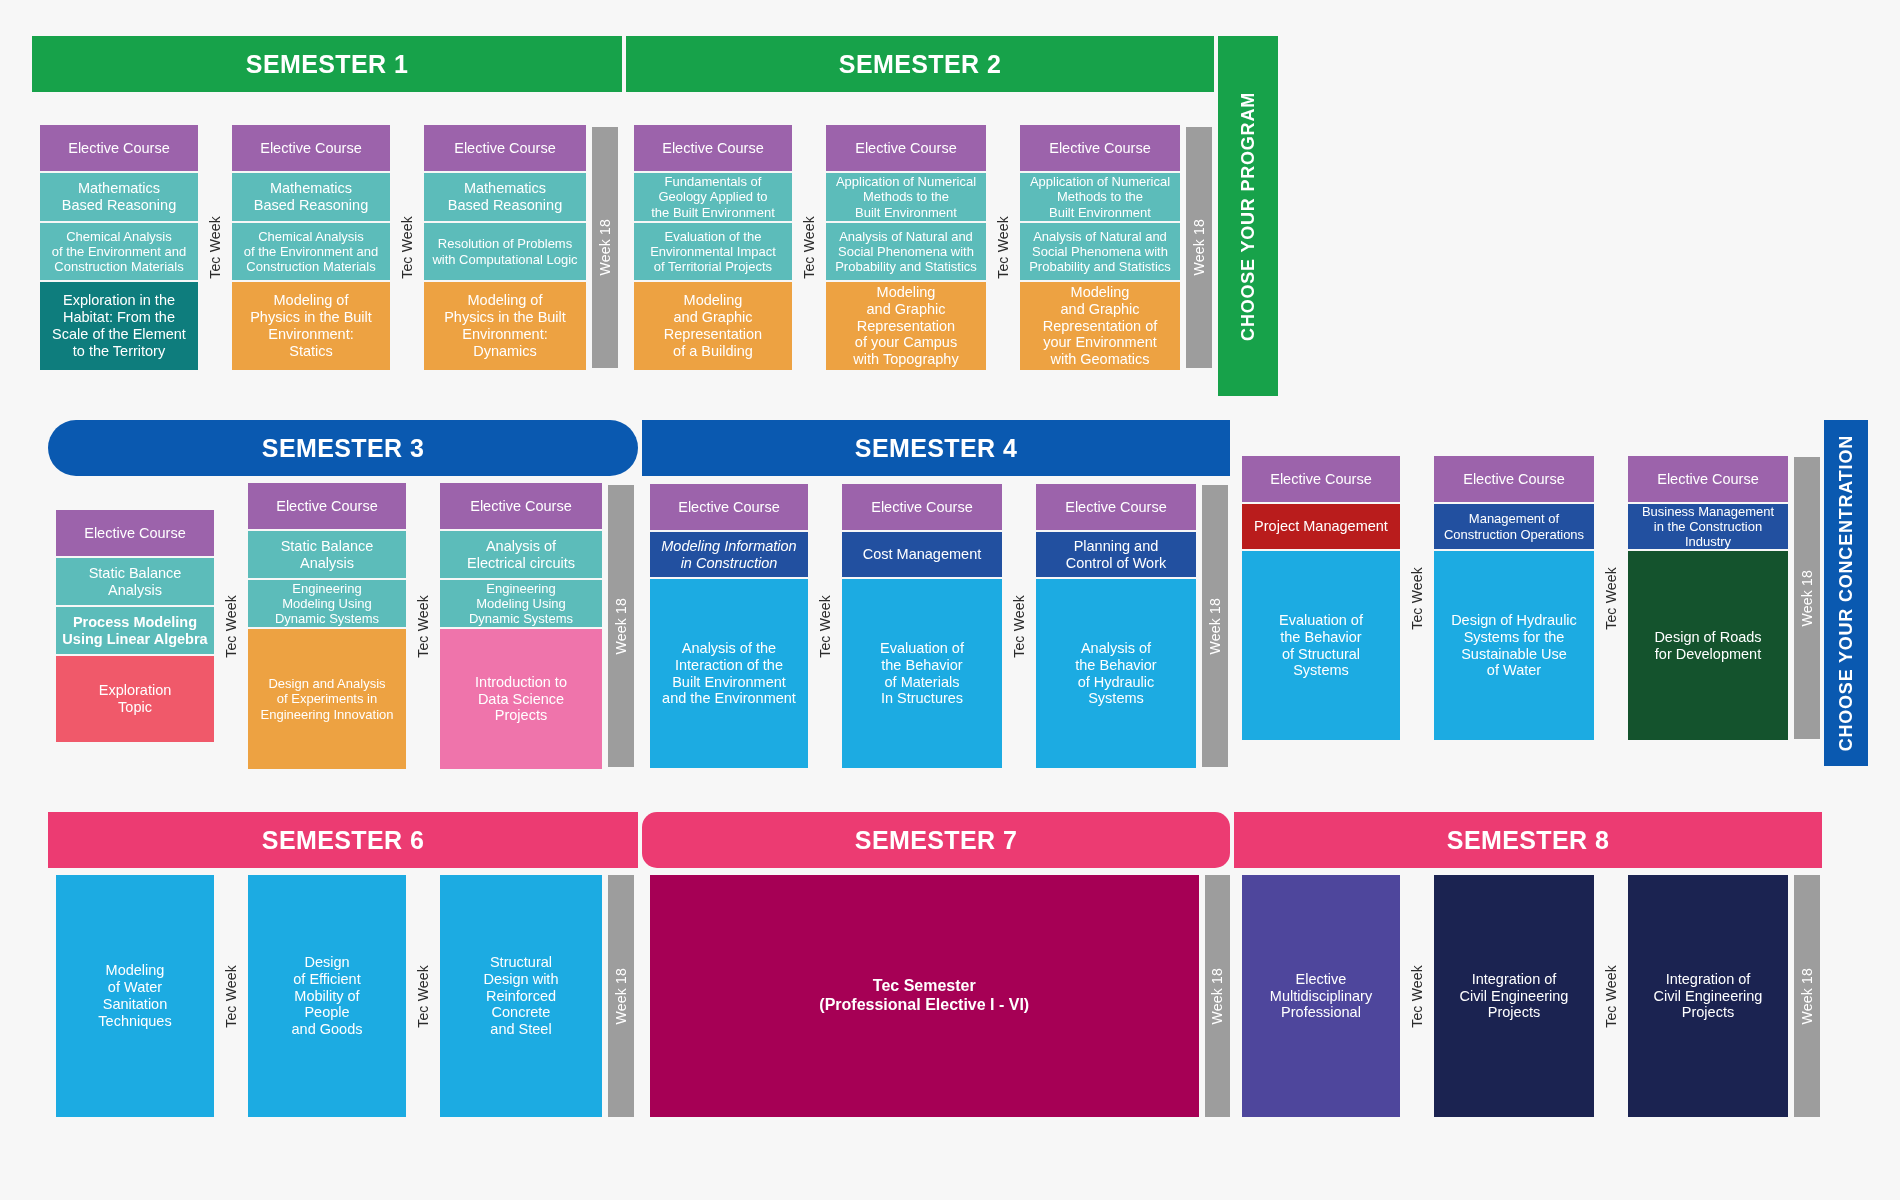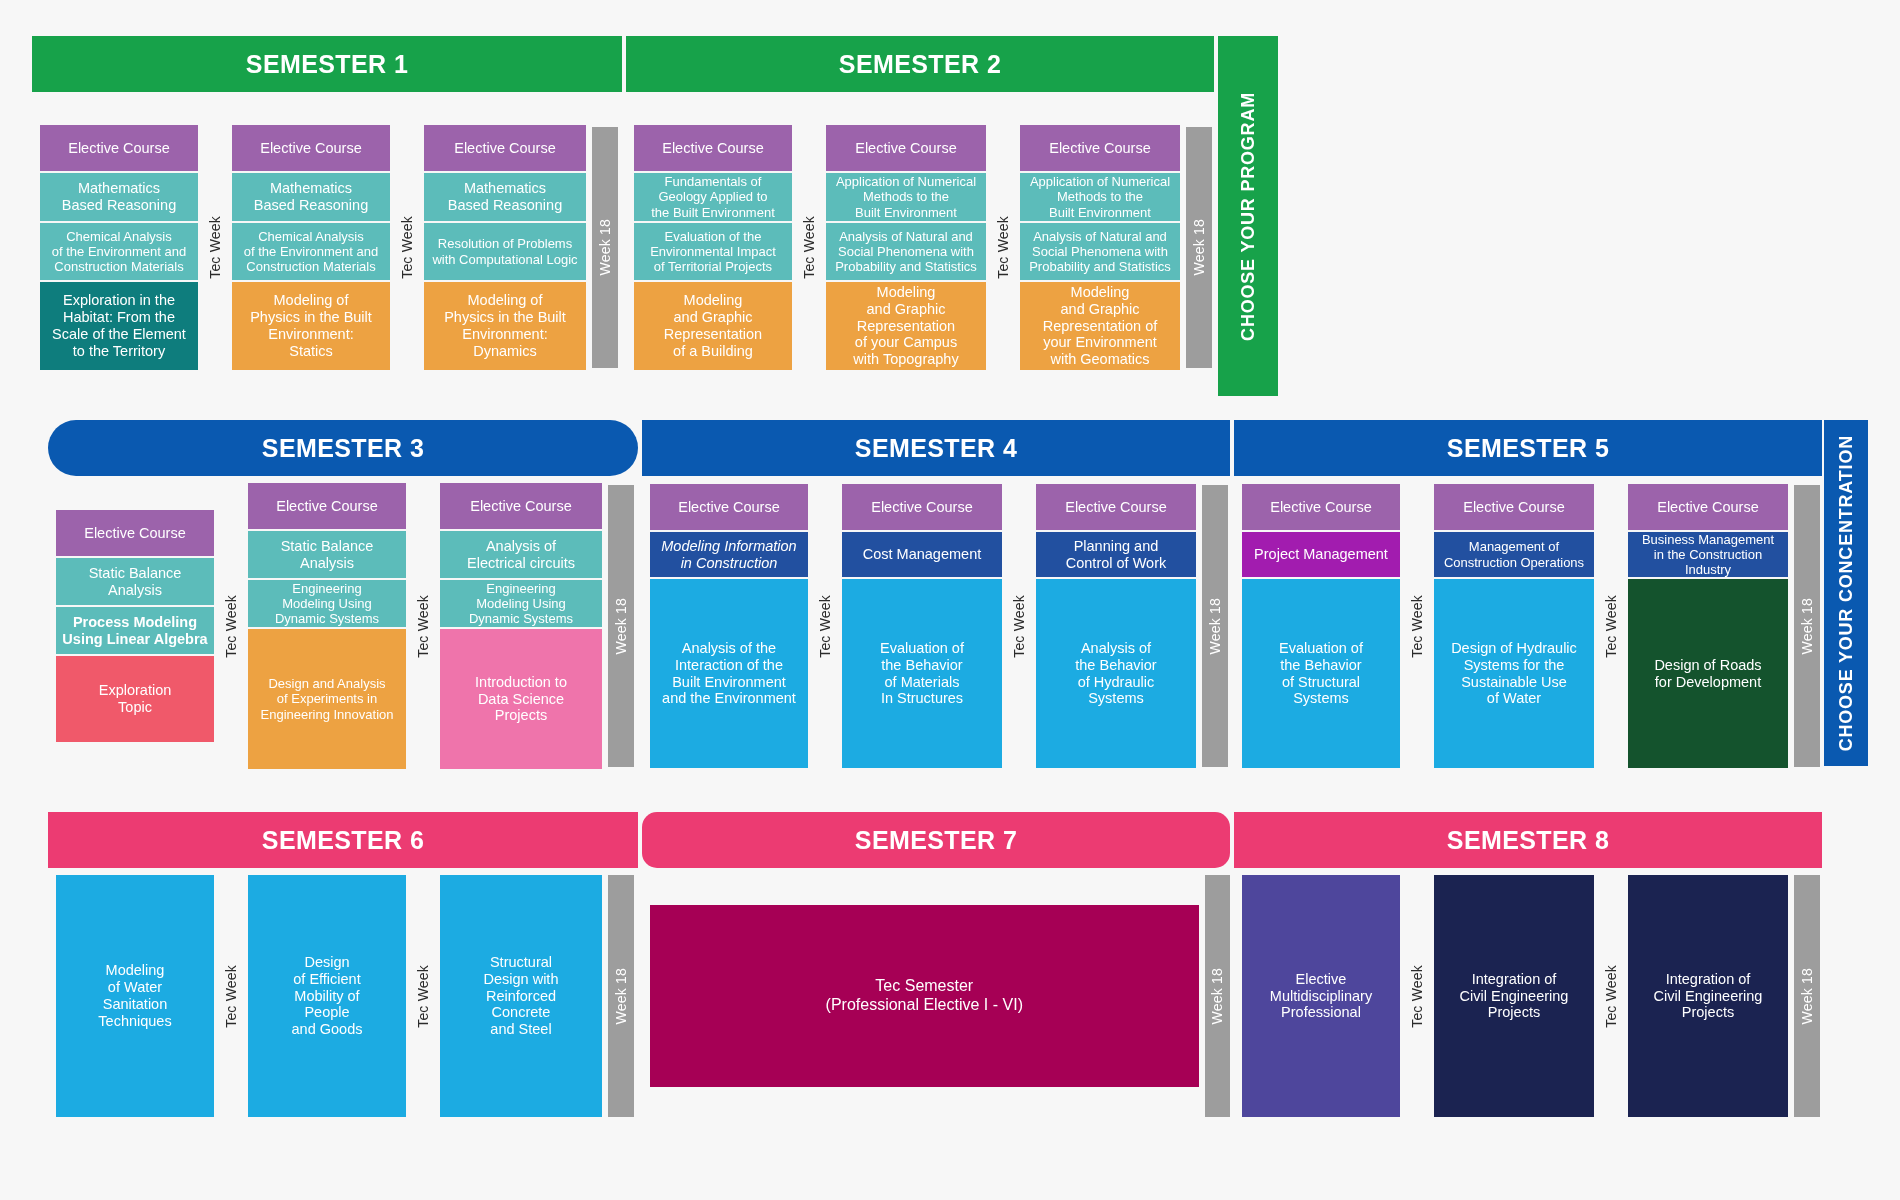--- a/index.html
+++ b/index.html
@@ -232,26 +232,25 @@
           <div class="cell" style="background:#1cabe2; height:189px;">Analysis of<br>the Behavior<br>of Hydraulic<br>Systems</div>
         </div>
 
         <div class="vsep w18" style="height:282px; margin-left:6px;">
             <span>Week 18</span>
           </div>
       </div>
     </div>
 
     <div class="group" style="width:588px; margin-left:4px;">
-      <div class="group-header" style="background:#0a59b0; width:588px;">SEMESTER 5</div>
-      <div class="group-body">
-
-        <div class="col" style="width:158px; margin-left:8px;">
-          <div class="cell" style="background:#9c63ab; height:46px;">Elective Course</div>
-          <div class="cell" style="background:#a21caf; height:45px;">Project Management</div>
+      <div class="group-body">
+
+        <div class="col" style="width:158px; margin-left:8px;">
+          <div class="cell" style="background:#9c63ab; height:46px;">Elective Course</div>
+          <div class="cell" style="background:#b91c1c; height:45px;">Project Management</div>
           <div class="cell" style="background:#1cabe2; height:189px;">Evaluation of<br>the Behavior<br>of Structural<br>Systems</div>
         </div>
 
         <div class="vsep tec" style="height:282px;">
             <span>Tec Week</span>
           </div>
 
         <div class="col" style="width:160px;">
           <div class="cell" style="background:#9c63ab; height:46px;">Elective Course</div>
           <div class="cell sm" style="background:#2250a0; height:45px;">Management of<br>Construction Operations</div>
@@ -308,21 +307,21 @@
         <div class="vsep w18" style="height:242px; margin-left:6px;">
             <span>Week 18</span>
           </div>
       </div>
     </div>
 
     <div class="group" style="width:588px; margin-left:4px;">
       <div class="group-header" style="background:#ec3b72; width:588px;border-radius:15px;">SEMESTER 7</div>
       <div class="group-body">
         <div class="col" style="width:560px; margin-left:8px;">
-          <div class="cell big" style="background:#a60055; height:182px;">Tec Semester<br>(Professional Elective I - VI)</div>
+          <div class="cell big" style="background:#a60055; height:242px;font-weight:bold;">Tec Semester<br>(Professional Elective I - VI)</div>
         </div>
         <div class="vsep w18" style="height:242px; margin-left:6px;">
             <span>Week 18</span>
           </div>
       </div>
     </div>
 
     <div class="group" style="width:588px; margin-left:4px;">
       <div class="group-header" style="background:#ec3b72; width:588px;">SEMESTER 8</div>
       <div class="group-body">

